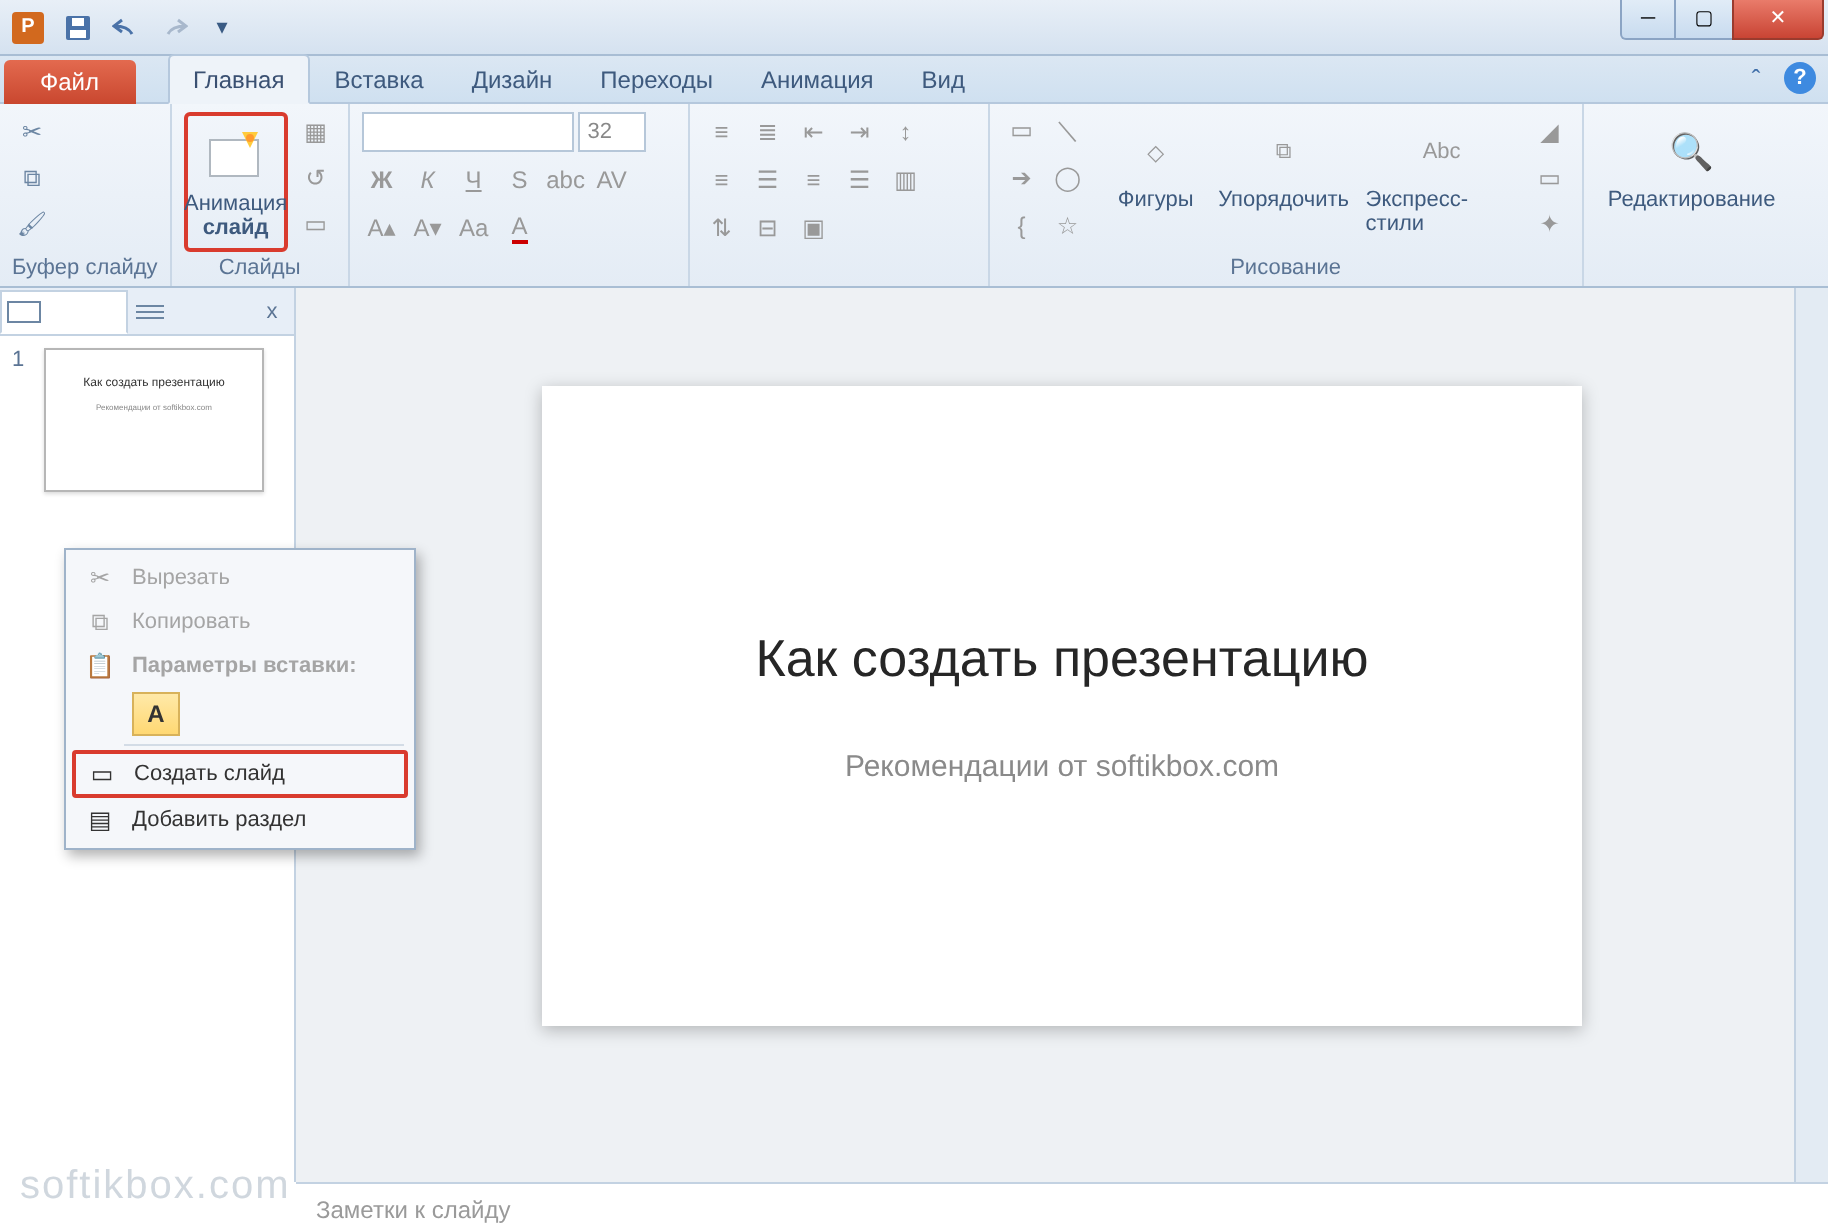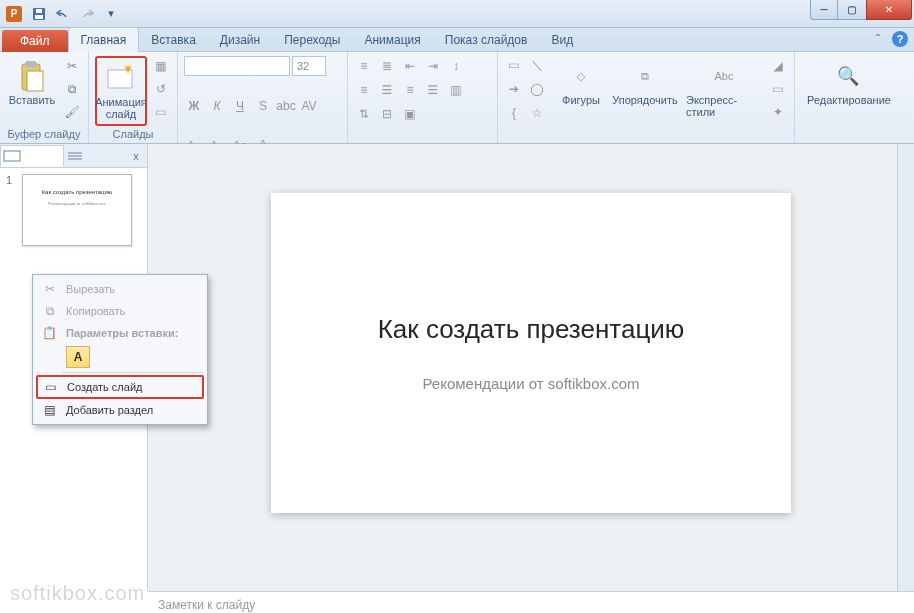--- a/index.html
+++ b/index.html
@@ -12,21 +12,21 @@
 .titlebar .qat-btn { width:22px; height:20px; display:flex;align-items:center;justify-content:center; color:#3a5b84; border-radius:2px; }
 .titlebar .title { position:absolute; left:0; right:0; text-align:center; font-size:12px; color:#3e5a7e; pointer-events:none; }
 .titlebar .win-controls { margin-left:auto; display:flex; height:20px; margin-top:-8px; margin-right:2px; }
 .titlebar .wc { width:28px; height:20px; border:1px solid #8ba4c4; border-top:none; display:flex;align-items:center;justify-content:center; font-size:10px; background:linear-gradient(#e1ecf7,#c8dbef); }
 .titlebar .wc.min{border-radius:0 0 0 3px;}
 .titlebar .wc.close{ background:linear-gradient(#e97b6a,#c94434); color:#fff; border-color:#9a3b2e; border-radius:0 0 3px 0; width:46px;}
 .titlebar .wc.max{border-left:none;border-right:none;}
 
 
 .ribbon-tabs { height:24px; background:linear-gradient(#dbe7f3,#cfe0f0); display:flex; align-items:flex-end; padding-left:2px; border-bottom:1px solid #b5c8dd; position:relative; }
-.tab-file { background:linear-gradient(#e36a4f,#c9472f); color:#fff; padding:4px 18px; font-size:12px; border-radius:3px 3px 0 0; margin-right:0; margin-bottom:-1px; }
+.tab-file { background:linear-gradient(#e36a4f,#c9472f); color:#fff; padding:4px 18px; font-size:12px; border-radius:3px 3px 0 0; margin-right:16px; margin-bottom:-1px; }
 .tab { padding:5px 12px 4px; font-size:12px; color:#3e5a7e; cursor:pointer; }
 .tab.active { background:#eef3f9; border:1px solid #b5c8dd; border-bottom:1px solid #eef3f9; border-radius:3px 3px 0 0; margin-bottom:-1px; color:#3a5072; }
 .rib-right { position:absolute; right:6px; top:3px; display:flex; gap:6px; }
 .rib-right .rb { width:16px;height:16px; display:flex;align-items:center;justify-content:center; color:#3e6da8; font-size:13px; }
 
 
 .ribbon { height:92px; background:linear-gradient(#f2f6fb,#e4ecf5); border-bottom:1px solid #a9bed4; display:flex; }
 .rgroup { border-right:1px solid #c9d7e6; display:flex; flex-direction:column; padding:2px 6px 0; }
 .rgroup .content { flex:1; display:flex; align-items:flex-start; gap:4px; padding-top:2px; }
 .rgroup .label { text-align:center; font-size:11px; color:#5b7494; padding:2px 0 3px; white-space:nowrap; }
@@ -108,74 +108,63 @@
   </div>
 </div>
 
 <div class="ribbon-tabs">
   <div class="tab-file">Файл</div>
   <div class="tab active">Главная</div>
   <div class="tab">Вставка</div>
   <div class="tab">Дизайн</div>
   <div class="tab">Переходы</div>
   <div class="tab">Анимация</div>
-  <div class="tab">Показ слайдов</div>
   <div class="tab">Вид</div>
   <div class="rib-right">
     <div class="rb">ˆ</div>
     <div class="rb" style="background:#3e8ae0;color:#fff;border-radius:50%;width:16px;height:16px;font-size:11px;font-weight:bold;">?</div>
   </div>
 </div>
 
 <div class="ribbon">
   <div class="rgroup">
     <div class="content">
-      <div class="big-btn">
-        <div class="ico">
-            <svg width="28" height="32">
-              <rect x="4" y="4" width="18" height="26" rx="2" fill="#e0c878" stroke="#b89a4e"></rect>
-              <rect x="8" y="1" width="10" height="6" rx="1" fill="#b0b8c0"></rect>
-              <rect x="9" y="11" width="16" height="20" fill="#fff" stroke="#b89a4e"></rect>
-            </svg>
-          </div>
-        <span>Вставить</span>
-      </div>
       <div class="small-stack">
         <div class="sb">✂</div>
         <div class="sb">⧉</div>
         <div class="sb">🖌</div>
       </div>
     </div>
     <div class="label">Буфер слайду</div>
   </div>
 
   <div class="rgroup">
     <div class="content">
       <div class="big-btn highlight">
         <div class="ico">
             <svg width="30" height="28">
               <rect x="2" y="6" width="24" height="18" fill="#fff" stroke="#b0b8c0"></rect>
               <polygon points="18,2 26,2 22,10" fill="#ffcb3d"></polygon>
               <circle cx="22" cy="5" r="2" fill="#ff9a2e"></circle>
             </svg>
           </div>
         <span>Анимация</span>
-        <span style="margin-top:-2px;">слайд</span>
+        <span style="margin-top:-2px;font-weight:bold;">слайд</span>
       </div>
       <div class="small-stack">
         <div class="sb gray-ico">▦</div>
         <div class="sb gray-ico">↺</div>
         <div class="sb gray-ico">▭</div>
       </div>
     </div>
     <div class="label">Слайды</div>
   </div>
 
   <div class="rgroup" style="width:170px;">
-    <div class="content" style="flex-direction:column;gap:20px;align-items:stretch;">
+    <div class="content" style="flex-direction:column;gap:4px;align-items:stretch;">
       <div class="font-row">
         <div class="font-combo" style="width:106px;"> </div>
         <div class="font-combo" style="width:34px;">32</div>
       </div>
       <div class="row-icons">
         <div class="sb gray-ico">
             <b>Ж</b>
           </div>
         <div class="sb gray-ico">
             <i>К</i>
@@ -249,20 +238,21 @@
       <div class="big-btn" style="width:80px;">
         <div class="ico gray-ico">Abc</div>
         <span>Экспресс-стили</span>
       </div>
       <div class="small-stack">
         <div class="sb gray-ico">◢</div>
         <div class="sb gray-ico">▭</div>
         <div class="sb gray-ico">✦</div>
       </div>
     </div>
+    <div class="label">Рисование</div>
   </div>
 
   <div class="rgroup" style="border-right:none;">
     <div class="content">
       <div class="big-btn" style="width:96px;">
         <div class="ico" style="font-size:18px;">🔍</div>
         <span>Редактирование</span>
       </div>
     </div>
     <div class="label">&nbsp;</div>

